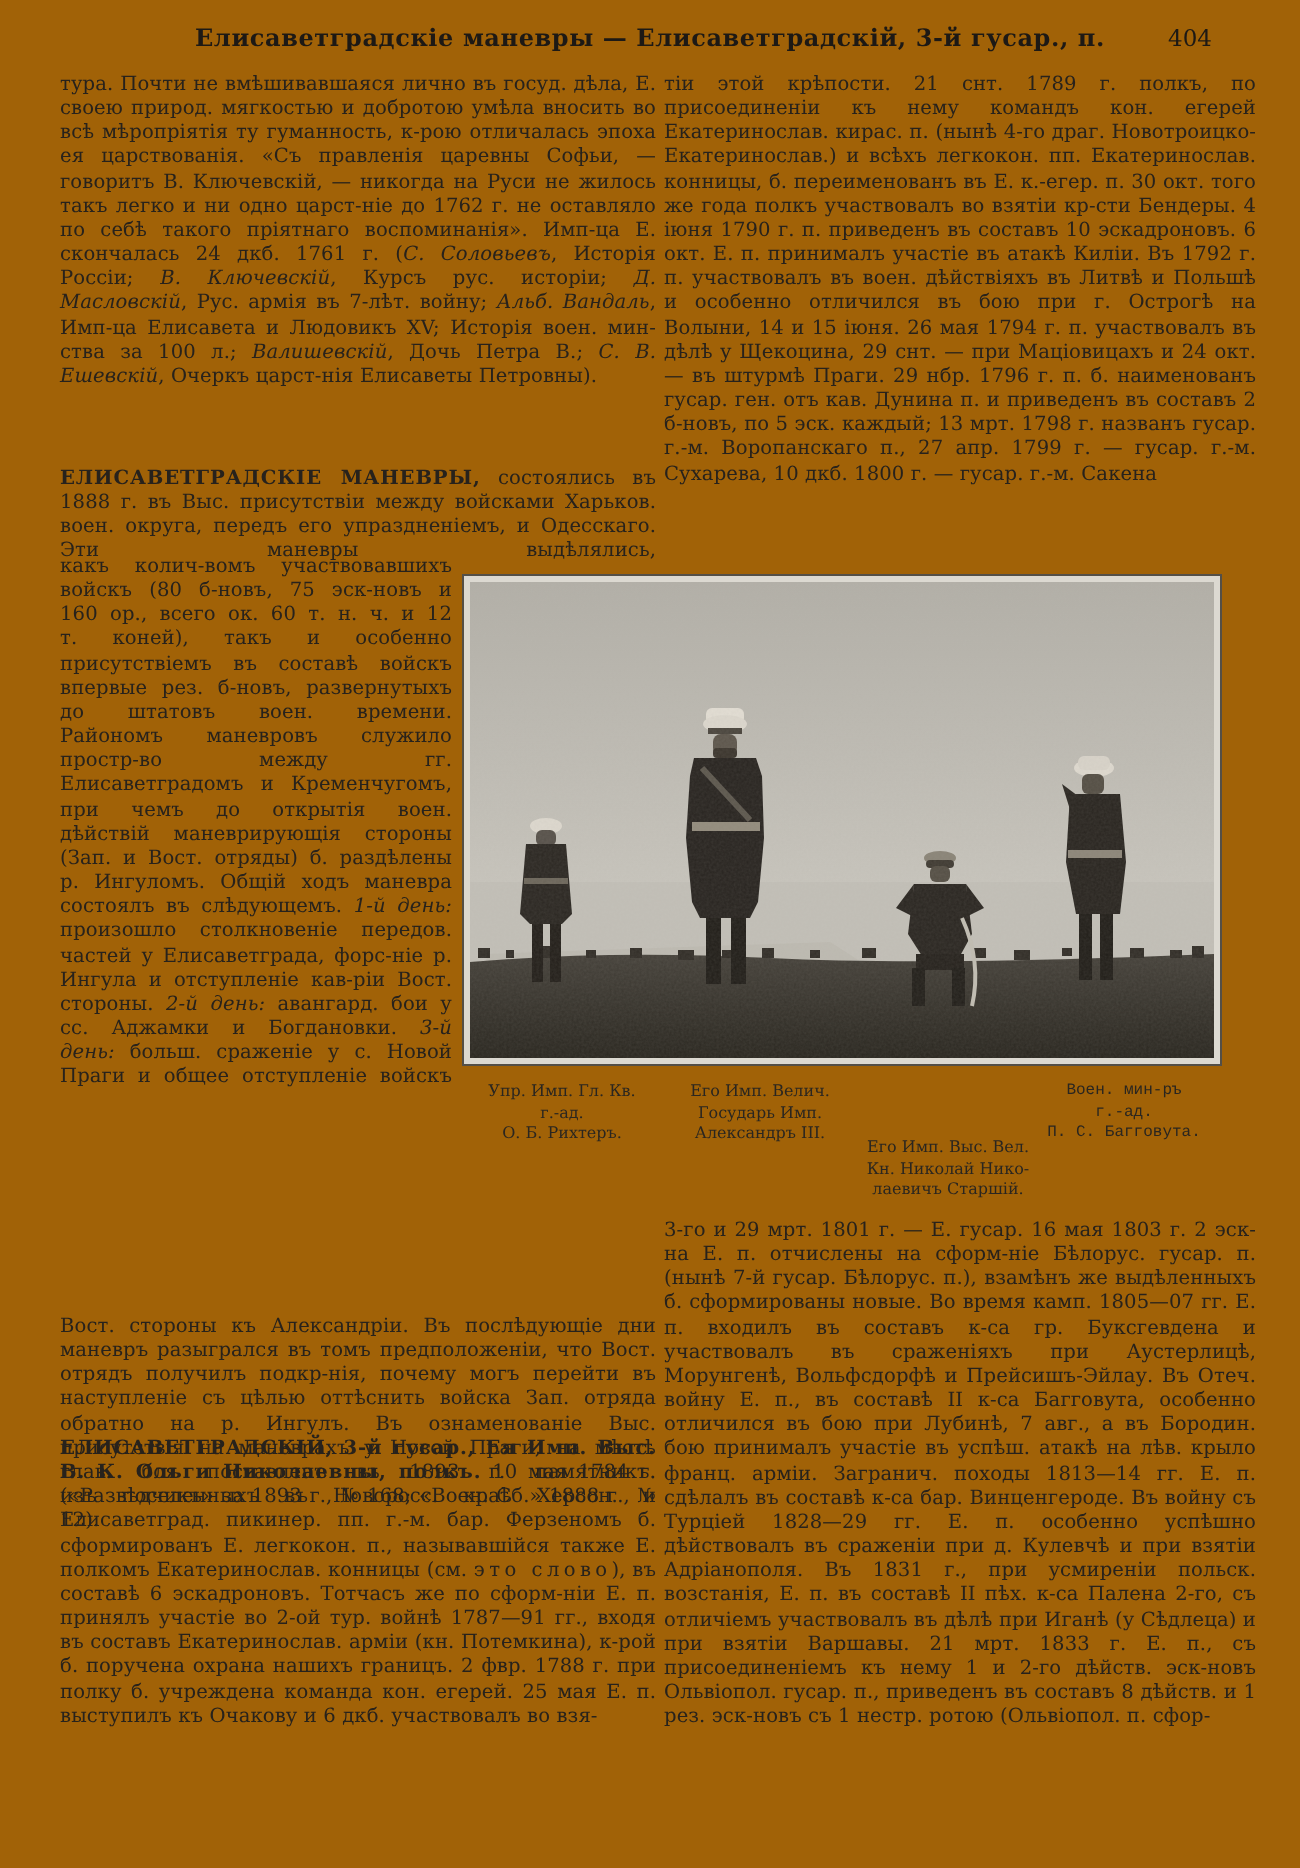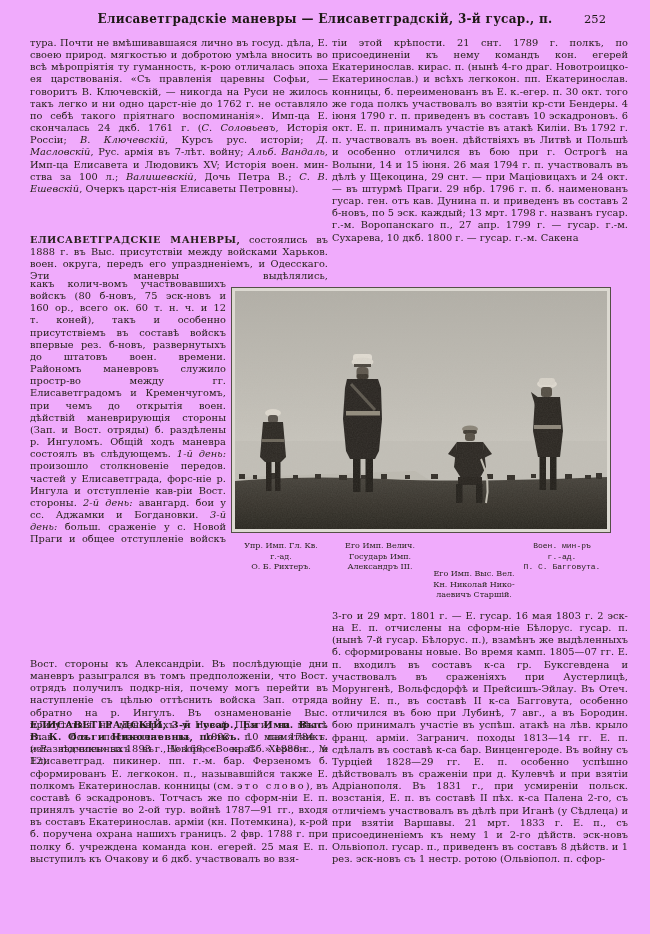--- a/index.html
+++ b/index.html
@@ -1,16 +1,16 @@
 <!DOCTYPE html>
 <html><head>
 <meta charset="utf-8">
 <style>
   html,body{margin:0;padding:0;background:#dddad2;}
-  .page{position:relative;width:650px;height:934px;background:#f0abfc;overflow:hidden;
+  .page{position:relative;width:650px;height:934px;background:#a16207;overflow:hidden;
         font-family:"DejaVu Serif",serif;color:#26211b;}
   
   .pgtitle{position:absolute;top:12px;left:0;width:650px;text-align:center;
            font-weight:bold;font-size:12px;letter-spacing:.3px;color:#1d1915;}
   .pgnum{position:absolute;top:12px;right:44px;font-size:11.5px;color:#1d1915;}
   
   .tb{position:absolute;font-size:9.8px;line-height:12.15px;text-align:justify;
       color:#27221c;letter-spacing:.05px;}
   .tb span{white-space:normal;}
   .tb .i{font-style:italic;}
@@ -35,21 +35,21 @@
   .capg-3{left:510px;top:541px;width:104px;font-family:Liberation Mono, monospace;}
   .cap-title{position:absolute;left:231px;top:578px;width:384px;text-align:center;
              font-size:10.5px;letter-spacing:3px;color:#221e19;}
 </style>
 </head>
 <body>
 
 <div class="page">
 
   <div class="pgtitle">Елисаветградскіе маневры — Елисаветградскій, 3-й гусар., п.</div>
-  <div class="pgnum">252</div>
+  <div class="pgnum">404</div>
 
   <div>
       <div class="tb tb-l1"><span>тура. Почти не вмѣшивавшаяся лично въ госуд. дѣла, Е. своею природ. мягкостью и добротою умѣла вносить во всѣ мѣропріятія ту гуманность, к-рою отличалась эпоха ея царствованія. «Съ правленія царевны Софьи, — говоритъ В. Ключевскій, — никогда на Руси не жилось такъ легко и ни одно царст-ніе до 1762 г. не оставляло по себѣ такого пріятнаго воспоминанія». Имп-ца Е. скончалась 24 дкб. 1761 г. (</span><span class="i">С. Соловьевъ</span><span>, Исторія Россіи; </span><span class="i">В. Ключевскій</span><span>, Курсъ рус. исторіи; </span><span class="i">Д. Масловскій</span><span>, Рус. армія въ 7-лѣт. войну; </span><span class="i">Альб. Вандаль</span><span>, Имп-ца Елисавета и Людовикъ XV; Исторія воен. мин-ства за 100 л.; </span><span class="i">Валишевскій</span><span>, Дочь Петра В.; </span><span class="i">С. В. Ешевскій</span><span>, Очеркъ царст-нія Елисаветы Петровны).</span></div>
       <div class="tb tb-l2"><span class="b">ЕЛИСАВЕТГРАДСКІЕ МАНЕВРЫ,</span><span> состоялись въ 1888 г. въ Выс. присутствіи между войсками Харьков. воен. округа, передъ его упраздненіемъ, и Одесскаго. Эти маневры выдѣлялись,</span></div>
       <div class="tb tb-l3"><span>какъ колич-вомъ участвовавшихъ войскъ (80 б-новъ, 75 эск-новъ и 160 ор., всего ок. 60 т. н. ч. и 12 т. коней), такъ и особенно присутствіемъ въ составѣ войскъ впервые рез. б-новъ, развернутыхъ до штатовъ воен. времени. Райономъ маневровъ служило простр-во между гг. Елисаветградомъ и Кременчугомъ, при чемъ до открытія воен. дѣйствій маневрирующія стороны (Зап. и Вост. отряды) б. раздѣлены р. Ингуломъ. Общій ходъ маневра состоялъ въ слѣдующемъ. </span><span class="i">1-й день:</span><span> произошло столкновеніе передов. частей у Елисаветграда, форс-ніе р. Ингула и отступленіе кав-ріи Вост. стороны. </span><span class="i">2-й день:</span><span> авангард. бои у сс. Аджамки и Богдановки. </span><span class="i">3-й день:</span><span> больш. сраженіе у с. Новой Праги и общее отступленіе войскъ</span></div>
       <div class="tb tb-l5"><span>Вост. стороны къ Александріи. Въ послѣдующіе дни маневръ разыгрался въ томъ предположеніи, что Вост. отрядъ получилъ подкр-нія, почему могъ перейти въ наступленіе съ цѣлью оттѣснить войска Зап. отряда обратно на р. Ингулъ. Въ ознаменованіе Выс. присутствія на маневрахъ у Новой Праги, на мѣстѣ глав. боя поставленъ въ 1893 г. памятникъ. («Развѣдчикъ» за 1893 г., № 168; «Воен. Сб.» 1888 г., № 12).</span></div>
       <div class="tb tb-l6"><span class="b">ЕЛИСАВЕТГРАДСКІЙ, 3-й гусар., Ея Имп. Выс. В. К. Ольги Николаевны, полкъ.</span><span> 10 мая 1784 г. изъ поселенныхъ въ Новоросс. краѣ Херсон. и Елисаветград. пикинер. пп. г.-м. бар. Ферзеномъ б. сформированъ Е. легкокон. п., называвшійся также Е. полкомъ Екатеринослав. конницы (см. </span><span class="sp">это слово</span><span>), въ составѣ 6 эскадроновъ. Тотчасъ же по сформ-ніи Е. п. принялъ участіе во 2-ой тур. войнѣ 1787—91 гг., входя въ составъ Екатеринослав. арміи (кн. Потемкина), к-рой б. поручена охрана нашихъ границъ. 2 фвр. 1788 г. при полку б. учреждена команда кон. егерей. 25 мая Е. п. выступилъ къ Очакову и 6 дкб. участвовалъ во взя-</span></div>
       <div class="tb tb-r1"><span>тіи этой крѣпости. 21 снт. 1789 г. полкъ, по присоединеніи къ нему командъ кон. егерей Екатеринослав. кирас. п. (нынѣ 4-го драг. Новотроицко-Екатеринослав.) и всѣхъ легкокон. пп. Екатеринослав. конницы, б. переименованъ въ Е. к.-егер. п. 30 окт. того же года полкъ участвовалъ во взятіи кр-сти Бендеры. 4 іюня 1790 г. п. приведенъ въ составъ 10 эскадроновъ. 6 окт. Е. п. принималъ участіе въ атакѣ Киліи. Въ 1792 г. п. участвовалъ въ воен. дѣйствіяхъ въ Литвѣ и Польшѣ и особенно отличился въ бою при г. Острогѣ на Волыни, 14 и 15 іюня. 26 мая 1794 г. п. участвовалъ въ дѣлѣ у Щекоцина, 29 снт. — при Маціовицахъ и 24 окт. — въ штурмѣ Праги. 29 нбр. 1796 г. п. б. наименованъ гусар. ген. отъ кав. Дунина п. и приведенъ въ составъ 2 б-новъ, по 5 эск. каждый; 13 мрт. 1798 г. названъ гусар. г.-м. Воропанскаго п., 27 апр. 1799 г. — гусар. г.-м. Сухарева, 10 дкб. 1800 г. — гусар. г.-м. Сакена</span></div>
       <div class="tb tb-r2"><span>3-го и 29 мрт. 1801 г. — Е. гусар. 16 мая 1803 г. 2 эск-на Е. п. отчислены на сформ-ніе Бѣлорус. гусар. п. (нынѣ 7-й гусар. Бѣлорус. п.), взамѣнъ же выдѣленныхъ б. сформированы новые. Во время камп. 1805—07 гг. Е. п. входилъ въ составъ к-са гр. Буксгевдена и участвовалъ въ сраженіяхъ при Аустерлицѣ, Морунгенѣ, Вольфсдорфѣ и Прейсишъ-Эйлау. Въ Отеч. войну Е. п., въ составѣ II к-са Багговута, особенно отличился въ бою при Лубинѣ, 7 авг., а въ Бородин. бою принималъ участіе въ успѣш. атакѣ на лѣв. крыло франц. арміи. Загранич. походы 1813—14 гг. Е. п. сдѣлалъ въ составѣ к-са бар. Винценгероде. Въ войну съ Турціей 1828—29 гг. Е. п. особенно успѣшно дѣйствовалъ въ сраженіи при д. Кулевчѣ и при взятіи Адріанополя. Въ 1831 г., при усмиреніи польск. возстанія, Е. п. въ составѣ II пѣх. к-са Палена 2-го, съ отличіемъ участвовалъ въ дѣлѣ при Иганѣ (у Сѣдлеца) и при взятіи Варшавы. 21 мрт. 1833 г. Е. п., съ присоединеніемъ къ нему 1 и 2-го дѣйств. эск-новъ Ольвіопол. гусар. п., приведенъ въ составъ 8 дѣйств. и 1 рез. эск-новъ съ 1 нестр. ротою (Ольвіопол. п. сфор-</span></div>
     </div>

